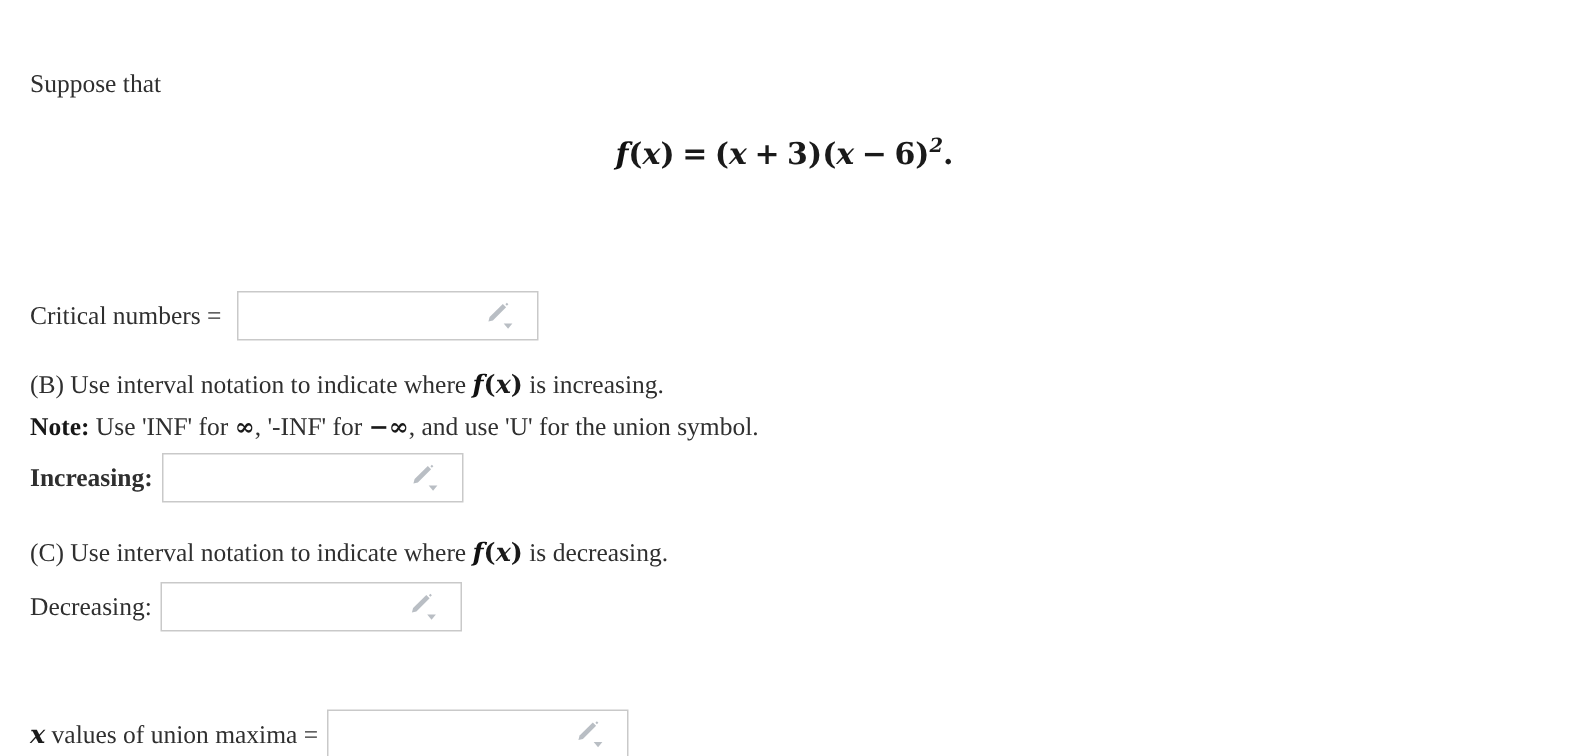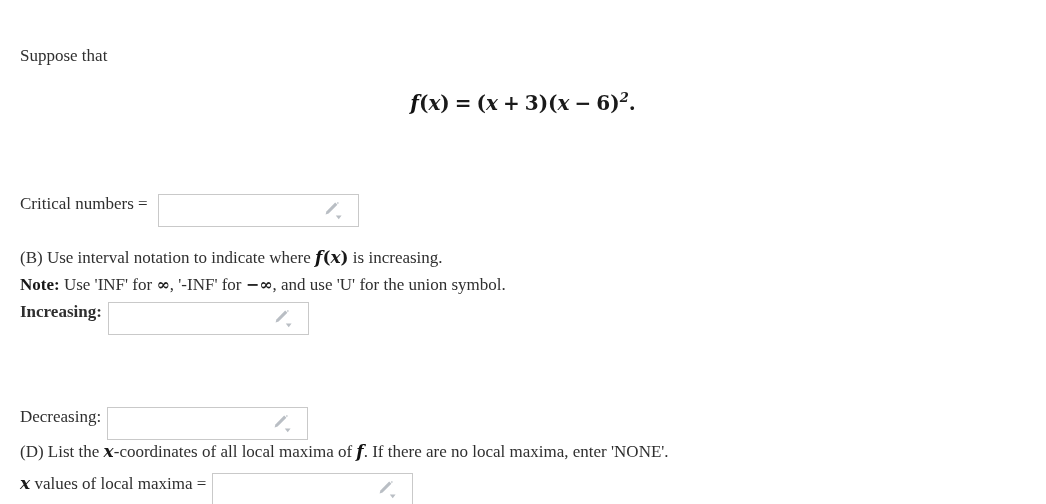--- a/index.html
+++ b/index.html
@@ -79,20 +79,21 @@
     font-size: 13px;
     vertical-align: super;
     font-style: italic;
     font-weight: bold;
   }
 
   
   .row {
     position: absolute;
     display: flex;
+    align-items: center;
   }
   .row-label {
     font-size: 17px;
     color: #2f2f2f;
     white-space: nowrap;
     padding-right: 6px;
   }
   .answer-box {
     position: relative;
     width: 201px;
@@ -108,21 +109,21 @@
     transform: translateY(-50%);
     width: 22px;
     height: 20px;
     pointer-events: auto;
   }
   .pencil-wrap svg { display: block; }
 
   
   .row-a { top: 194px; left: 20px; }
   .row-b { top: 302px; left: 20px; font-weight: bold; }
-  .row-c { top: 407px; left: 20px; }
+  .row-c { top: 388px; left: 20px; }
   .row-d { top: 473px; left: 20px; }
 
   .row-a .answer-box { margin-left: 4px; }
 </style>
 </head>
 <body>
 
 <div class="page">
 
   <div class="line intro">Suppose that</div>
@@ -169,42 +170,42 @@
           <g fill="#b9bec4">
             <path d="M13.2 1.6 L15.4 3.8 L6.6 12.6 L3.6 13.4 L4.4 10.4 Z"></path>
             <path d="M15.9 0.9 L16.9 1.9 L15.9 2.9 L14.9 1.9 Z"></path>
           </g>
           <path d="M13.8 14.6 L19.6 14.6 L16.7 18.2 Z" fill="#b9bec4"></path>
         </svg>
       </span>
     </div>
   </div>
 
+  <div class="line q-c">
+    <span>(C) Use interval notation to indicate where </span><span class="math">f</span><span class="mathupright">(</span><span class="mathvar">x</span><span class="mathupright">)</span><span> is decreasing.</span>
+  </div>
 
   <div class="row row-c">
     <span class="row-label">Decreasing:</span>
     <div class="answer-box">
       <span class="pencil-wrap">
         <svg width="22" height="20" viewBox="0 0 22 20" xmlns="http://www.w3.org/2000/svg">
           <g fill="#b9bec4">
             <path d="M13.2 1.6 L15.4 3.8 L6.6 12.6 L3.6 13.4 L4.4 10.4 Z"></path>
             <path d="M15.9 0.9 L16.9 1.9 L15.9 2.9 L14.9 1.9 Z"></path>
           </g>
           <path d="M13.8 14.6 L19.6 14.6 L16.7 18.2 Z" fill="#b9bec4"></path>
         </svg>
       </span>
     </div>
   </div>
 
-  <div class="line q-d">
-    <span>(D) List the </span><span class="mathvar">x</span><span>-coordinates of all local maxima of </span><span class="math">f</span><span>. If there are no local maxima, enter 'NONE'.</span>
-  </div>
 
   <div class="row row-d">
-    <span class="row-label"><span class="mathvar">x</span><span> values of local maxima =</span></span>
+    <span class="row-label"><span class="mathvar">x</span><span> values of union maxima =</span></span>
     <div class="answer-box">
       <span class="pencil-wrap">
         <svg width="22" height="20" viewBox="0 0 22 20" xmlns="http://www.w3.org/2000/svg">
           <g fill="#b9bec4">
             <path d="M13.2 1.6 L15.4 3.8 L6.6 12.6 L3.6 13.4 L4.4 10.4 Z"></path>
             <path d="M15.9 0.9 L16.9 1.9 L15.9 2.9 L14.9 1.9 Z"></path>
           </g>
           <path d="M13.8 14.6 L19.6 14.6 L16.7 18.2 Z" fill="#b9bec4"></path>
         </svg>
       </span>

